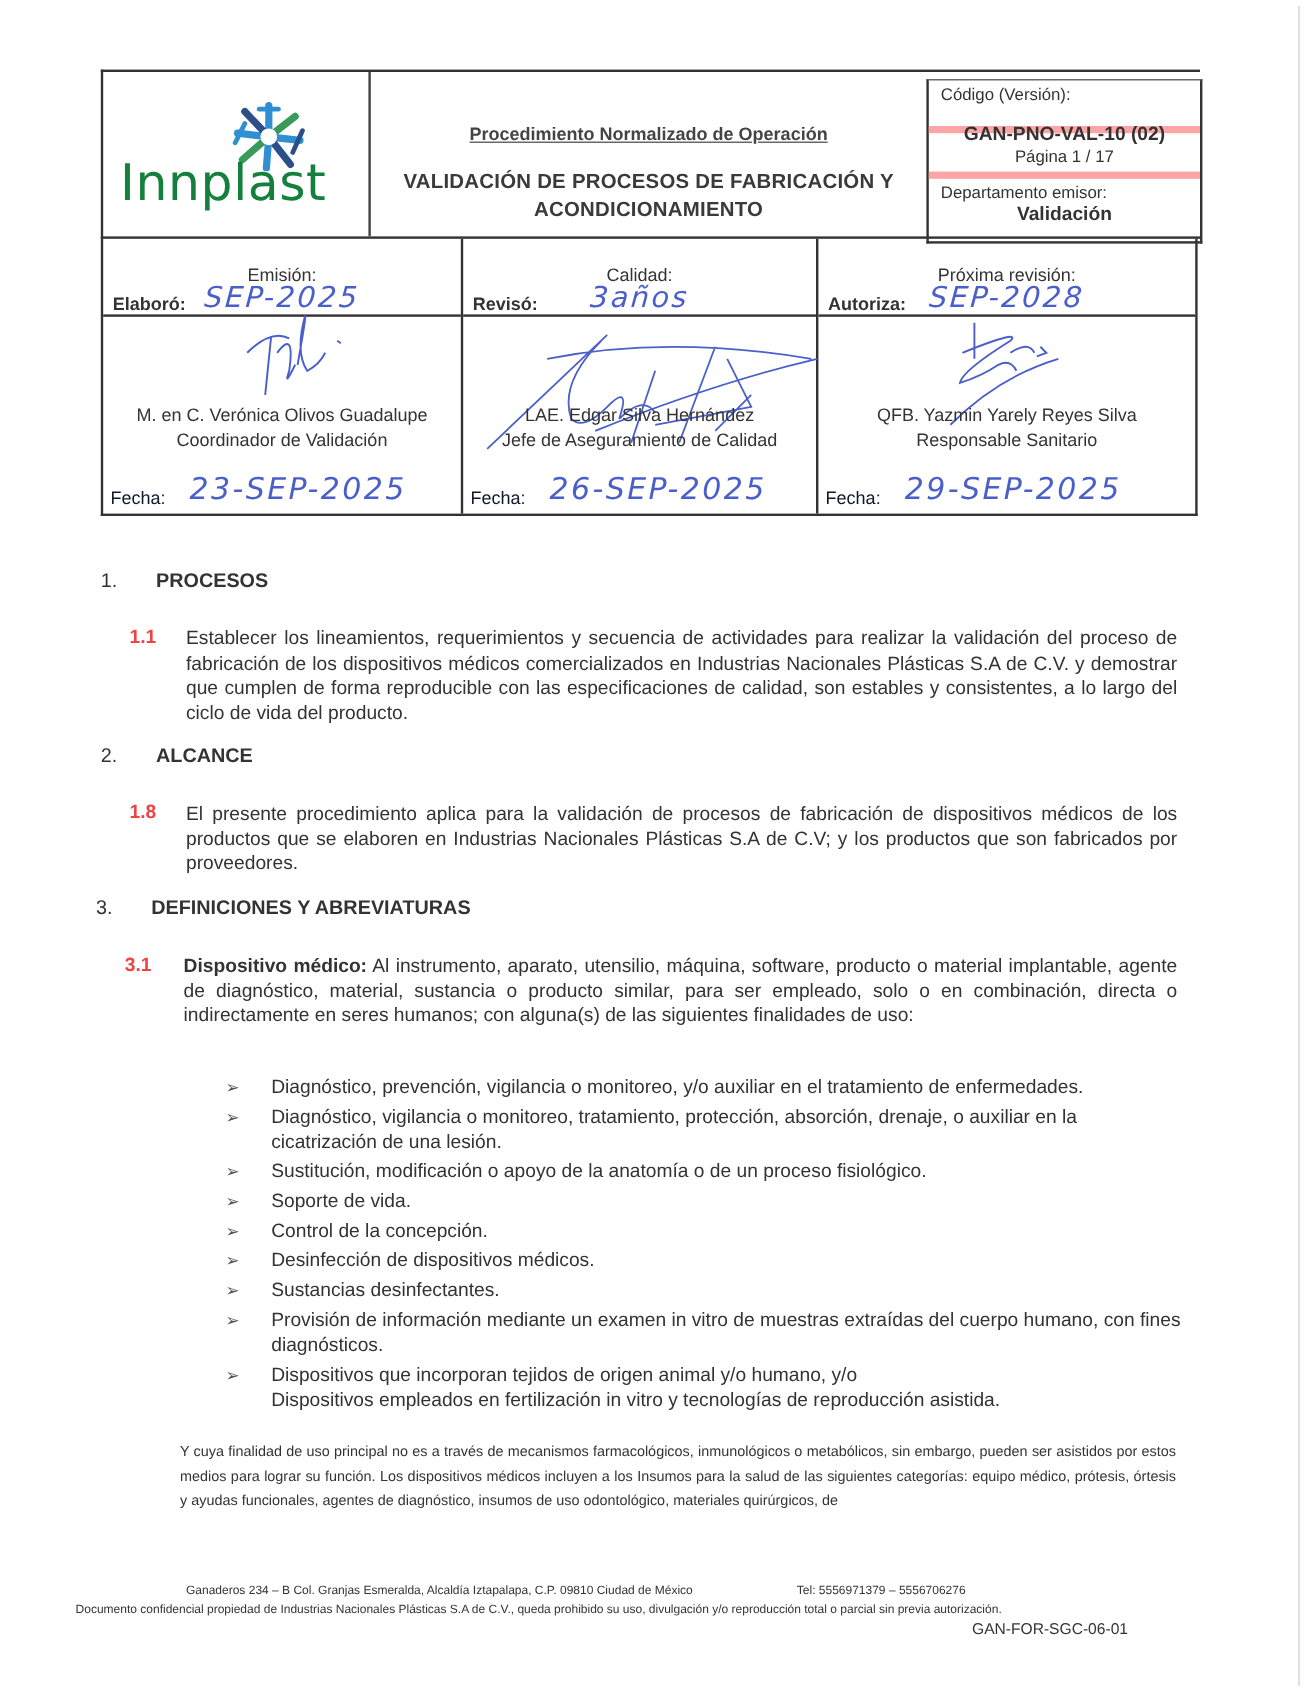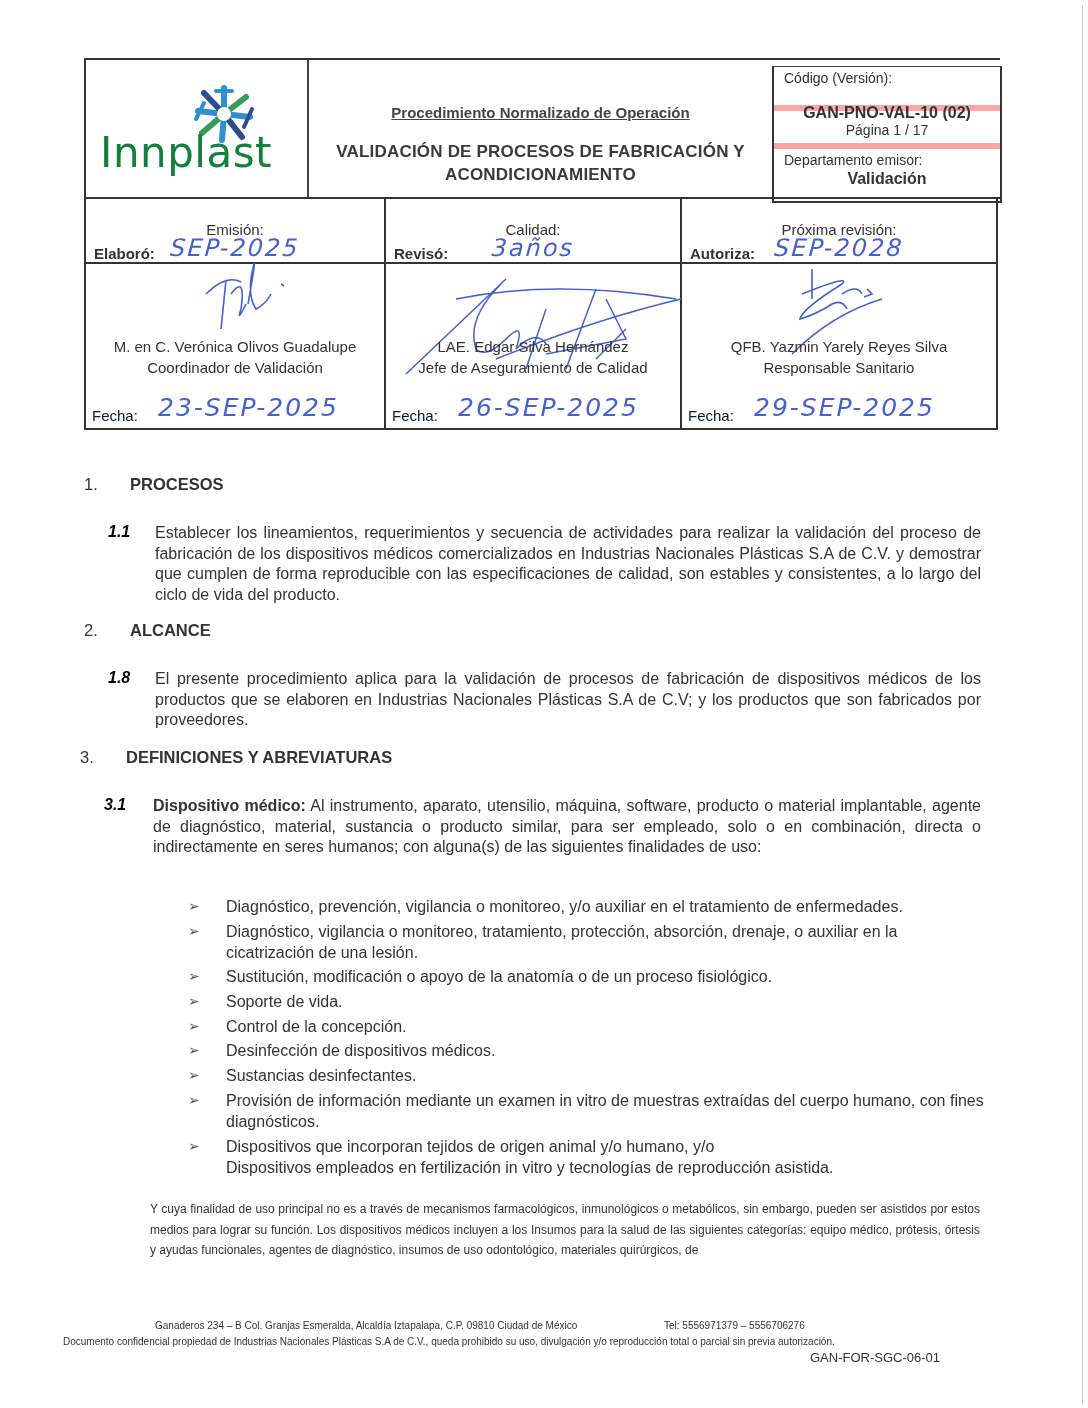--- a/index.html
+++ b/index.html
@@ -42,21 +42,21 @@
   .sig { position: absolute; }
   .name { position: absolute; left: 0; width: 100%; top: 137px; text-align: center; font-size: 15px; color: #333; line-height: 21px; }
   .fecha { position: absolute; left: 6px; top: 208px; font-size: 15px; color: #0f172a; }
   .fecha-hw { position: absolute; left: 72px; top: 194px; font-family: "DejaVu Sans", sans-serif; font-style: italic; color: #4a5fc9; font-size: 25px; letter-spacing: 2px; }
 
   
   .sec { position: absolute; left: 84px; font-size: 16.5px; color: #333; }
   .sec-num { position: absolute; left: 0; top: 0; }
   .sec-title { position: absolute; left: 46px; top: 0; font-weight: bold; white-space: nowrap; }
   .para { position: absolute; left: 155px; width: 826px; font-size: 16px; line-height: 20.6px; color: #333; text-align: justify; font-family: "Liberation Sans Narrow", "Liberation Sans", sans-serif; }
-  .para-num { position: absolute; left: 108px; font-size: 16px; font-weight: bold; color: #000000; font-style: italic; }
+  .para-num { position: absolute; left: 108px; font-size: 16px; font-weight: bold; color: #ef4444; }
   .bullets { position: absolute; left: 188px; width: 800px; font-size: 16px; color: #333; }
   .b-item { position: relative; padding-left: 38px; line-height: 21px; margin-bottom: 3.7px; }
   .b-arrow { position: absolute; left: 0; top: 0; font-size: 14px; color: #555; }
   .closing { position: absolute; left: 150px; width: 830px; font-size: 12px; line-height: 20.6px; color: #333; text-align: justify; }
 
   .foot { position: absolute; font-size: 10px; color: #333; white-space: nowrap; }
   .foot1 { left: 155px; top: 1320px; }
   .foot-tel { left: 664px; top: 1320px; }
   .foot2 { left: 43px; top: 1336px; padding-left: 20px; }
   .foot3 { left: 810px; top: 1350px; font-size: 13px; }

